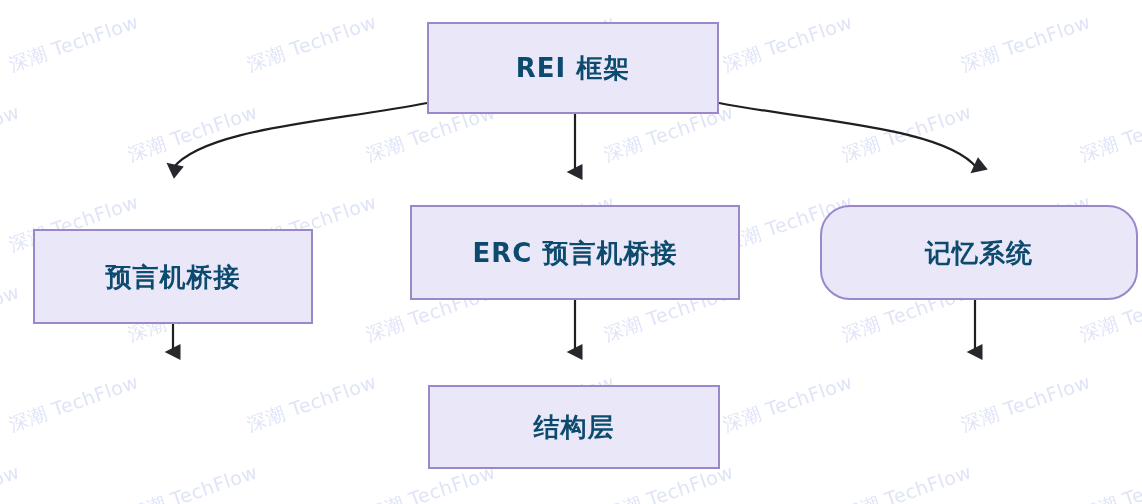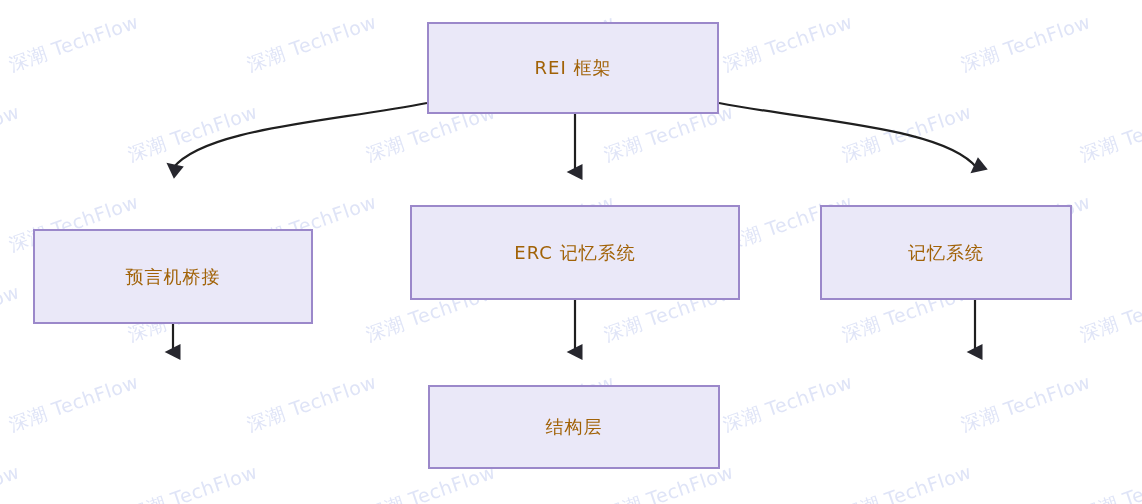--- a/index.html
+++ b/index.html
@@ -52,33 +52,33 @@
     position: absolute;
     box-sizing: border-box;
     background: #eae8f8;
     border: 2px solid #9b88ca;
     display: flex;
     align-items: center;
     justify-content: center;
     z-index: 3;
   }
   .node-label {
-    color: #a16207;
-    font-size: 18px;
+    color: #0c4a6e;
+    font-size: 26px;
     font-family: "DejaVu Sans", sans-serif;
-    font-weight: 400;
+    font-weight: 700;
     letter-spacing: 1px;
     line-height: 1;
     white-space: nowrap;
   }
   
   #node-root        { left: 427px; top: 22px;  width: 292px; height: 92px; }
   #node-oracle      { left: 33px;  top: 205px; width: 280px; height: 95px; margin-top: 24px; }
   #node-erc         { left: 410px; top: 205px; width: 330px; height: 95px; }
-  #node-memory      { left: 820px; top: 205px; width: 252px; height: 95px; }
+  #node-memory      { left: 820px; top: 205px; width: 318px; height: 95px; border-radius: 30px; }
   #node-intelligence{ left: 7px;   top: 385px; width: 332px; height: 95px; }
   #node-structure   { left: 428px; top: 385px; width: 292px; height: 84px; }
   #node-learning    { left: 836px; top: 385px; width: 274px; height: 95px; }
 </style>
 </head>
 <body>
 
 <div id="canvas">
 
   <div id="watermark-layer">
@@ -144,21 +144,21 @@
 
   <div class="node" id="node-root">
     <span class="node-label">REI 框架</span>
   </div>
 
   <div class="node" id="node-oracle">
     <span class="node-label">预言机桥接</span>
   </div>
 
   <div class="node" id="node-erc">
-    <span class="node-label">ERC 记忆系统</span>
+    <span class="node-label">ERC 预言机桥接</span>
   </div>
 
   <div class="node" id="node-memory">
     <span class="node-label">记忆系统</span>
   </div>
 
 
   <div class="node" id="node-structure">
     <span class="node-label">结构层</span>
   </div>

